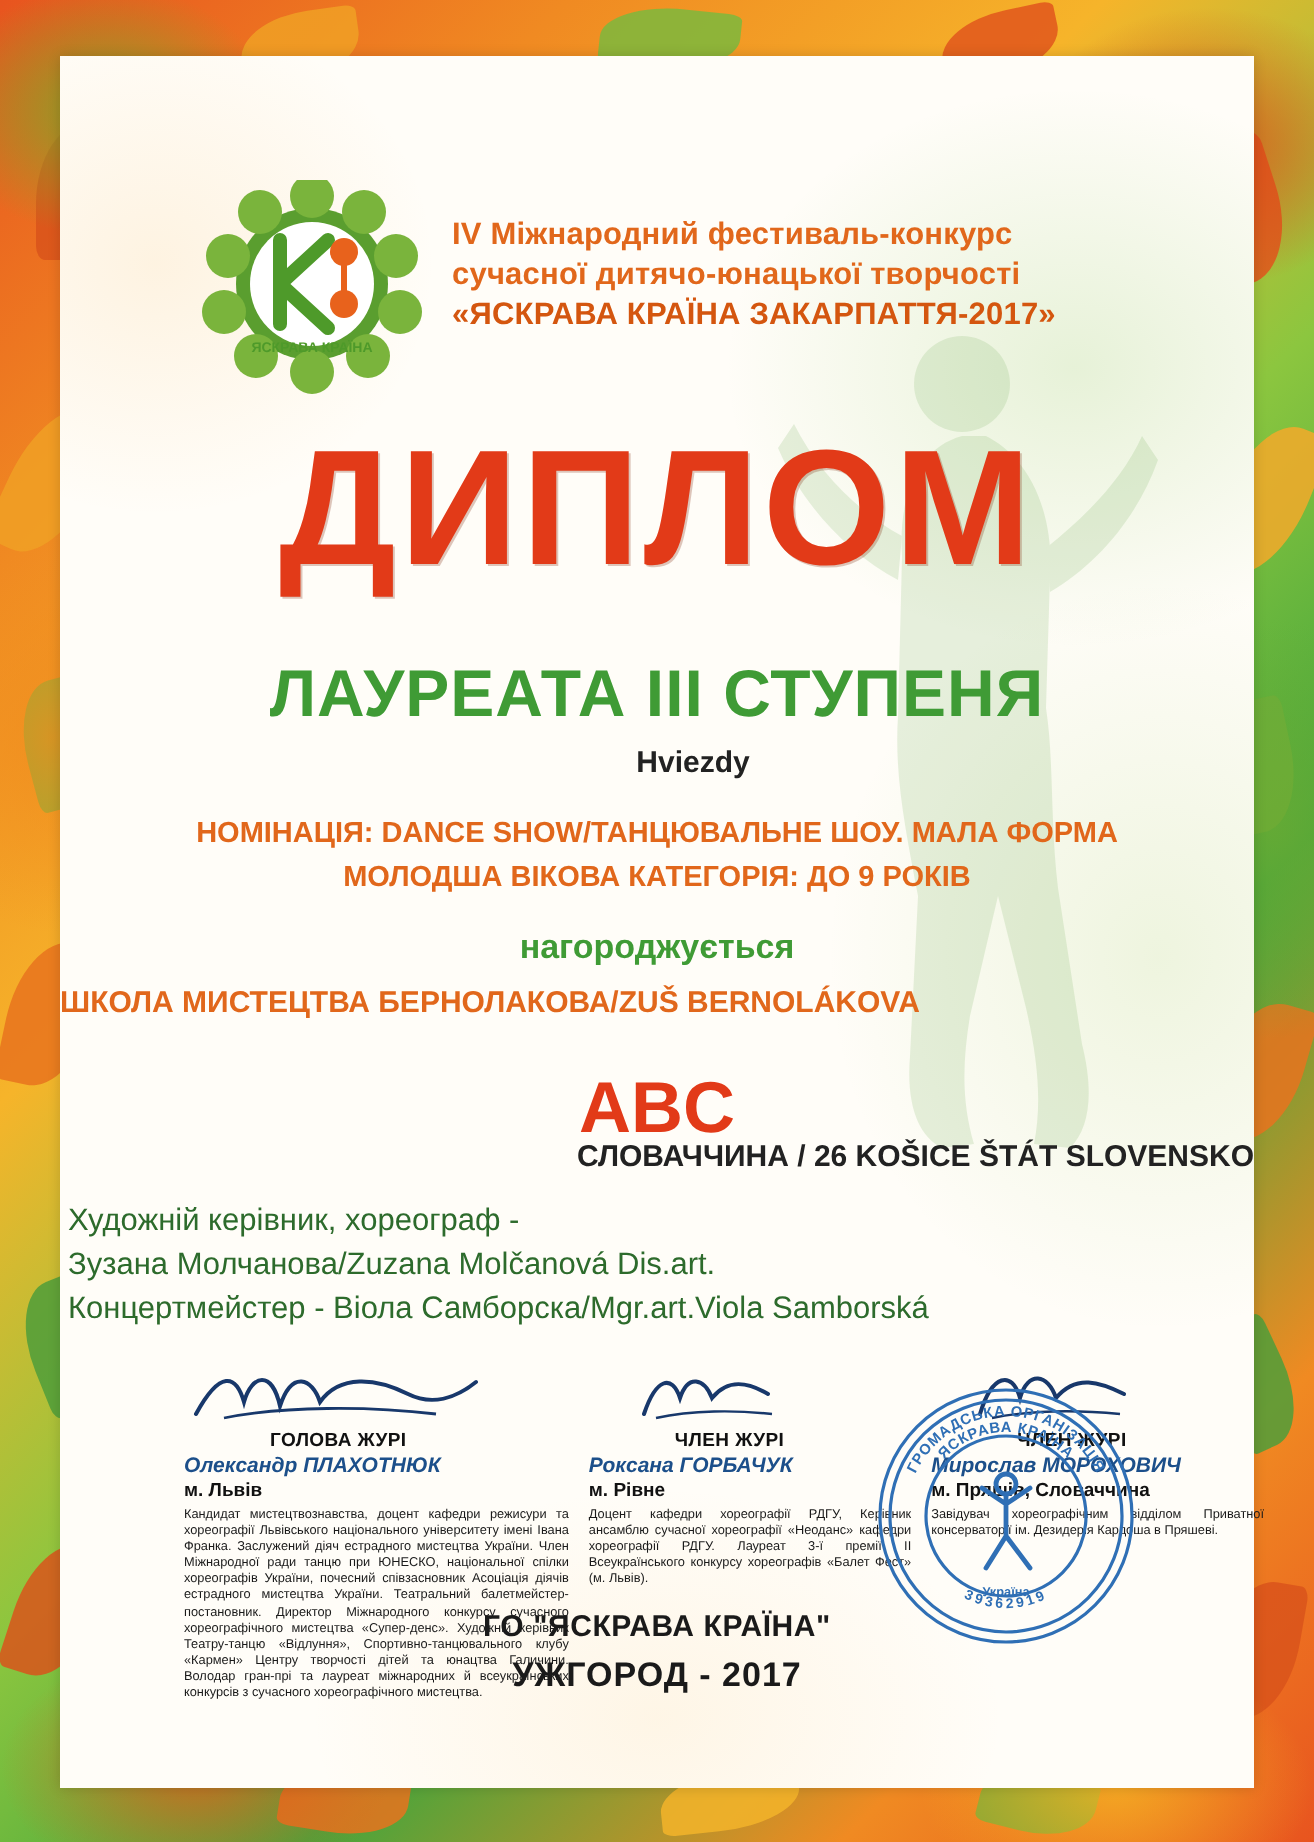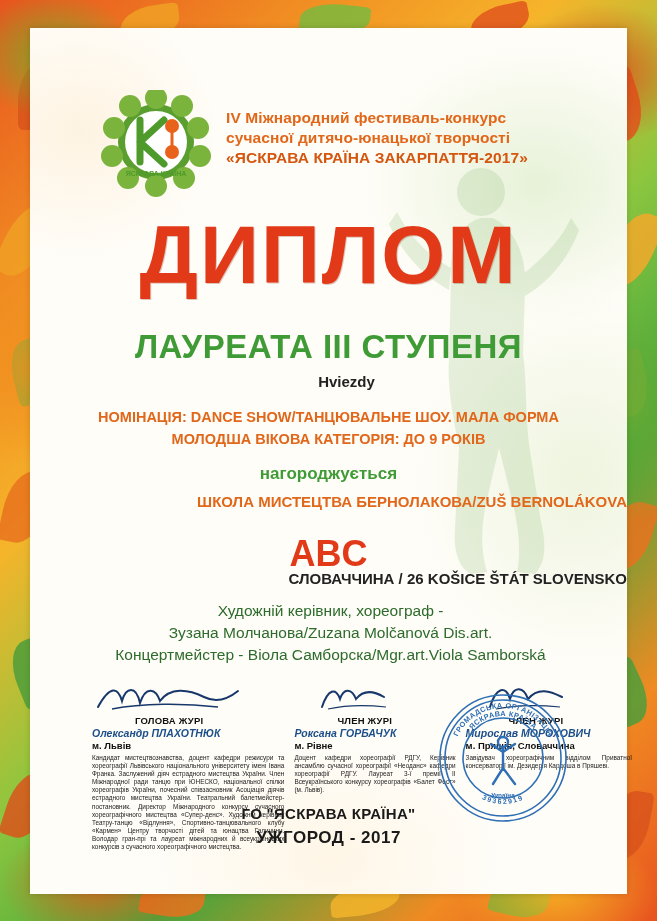--- a/index.html
+++ b/index.html
@@ -118,21 +118,21 @@
   }
   .awarded {
     position:absolute; left:0; right:0; top: 436px;
     text-align:center;
     font-size: 17px;
     font-weight: bold;
     color: #3f9b35;
   }
   .school {
     position:absolute; left:0; right:0; top: 460px;
-    text-align:right;
+    text-align:left;
     font-size: 15px;
     font-weight: bold;
     color: #e1671b;
     margin-top: 0;
     line-height: 28px;
   }
   .abc {
     position:absolute; left:0; right:0; top: 505px;
     text-align:center;
     font-size: 36px;
@@ -141,21 +141,21 @@
   }
   .country {
     position:absolute; left:0; right:0; top: 542px;
     text-align:right;
     font-size: 15px;
     font-weight: bold;
     color: #222;
   }
   .staff {
     position:absolute; left:4px; right:0; top: 572px;
-    text-align:center;
+    text-align:left;
     font-size: 15.5px;
     color: #2d6b2c;
     line-height: 22px;
   }
   .staff div { font-weight: normal; }
 
   
   .sig-cols {
     position:absolute; left: 62px; top: 655px; width: 540px;
     display:flex; gap: 10px;

